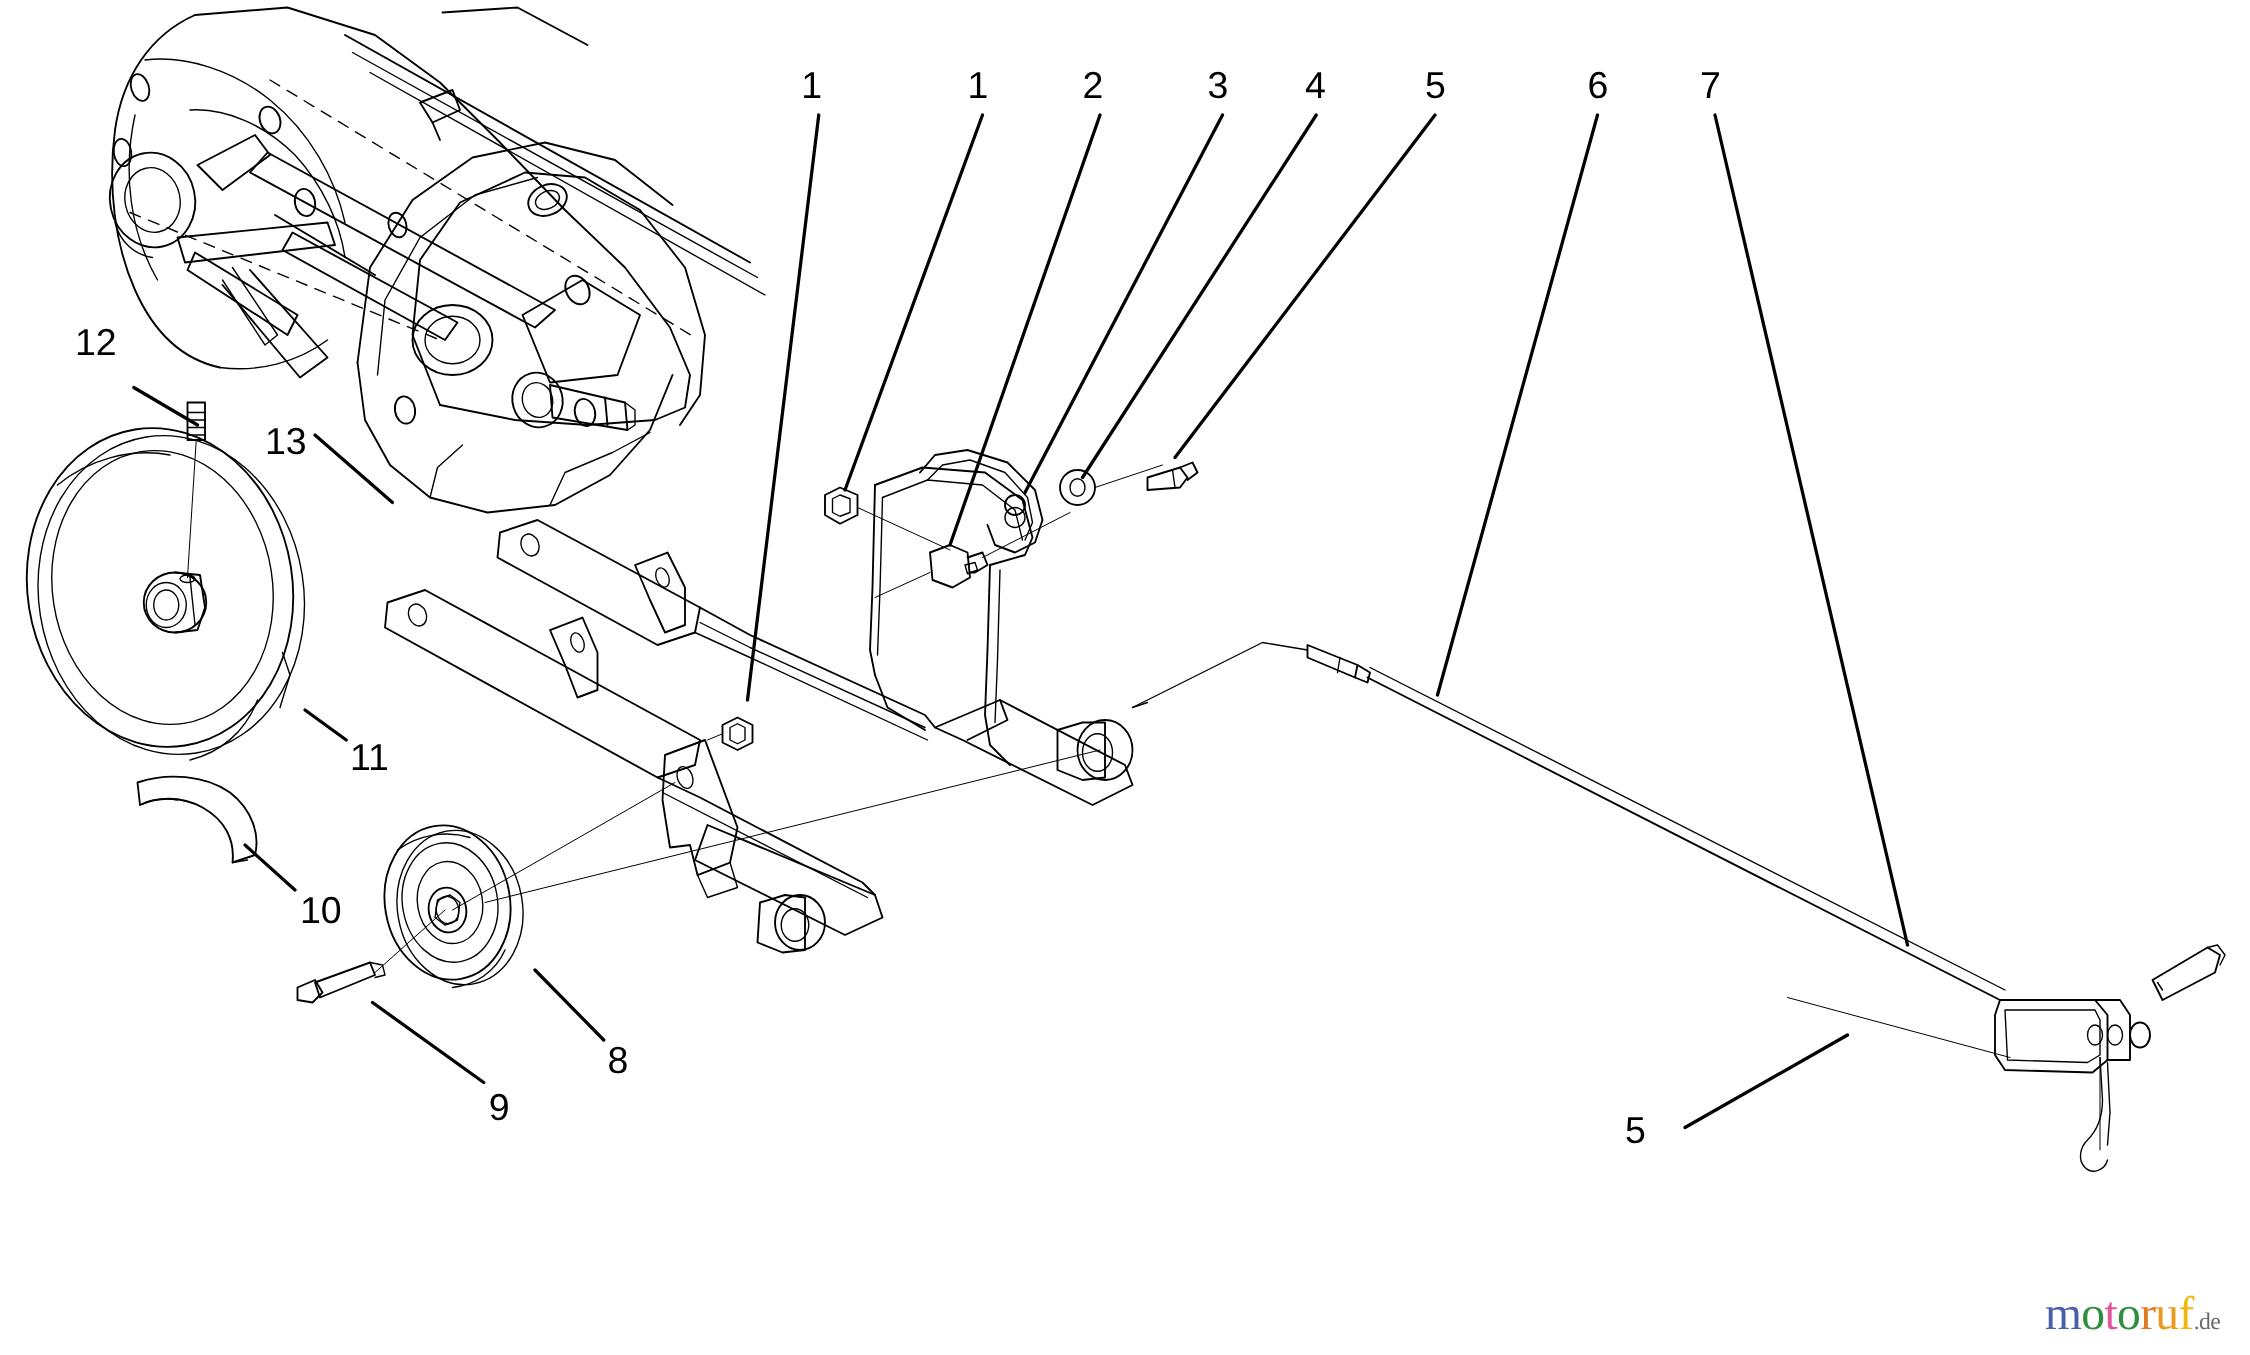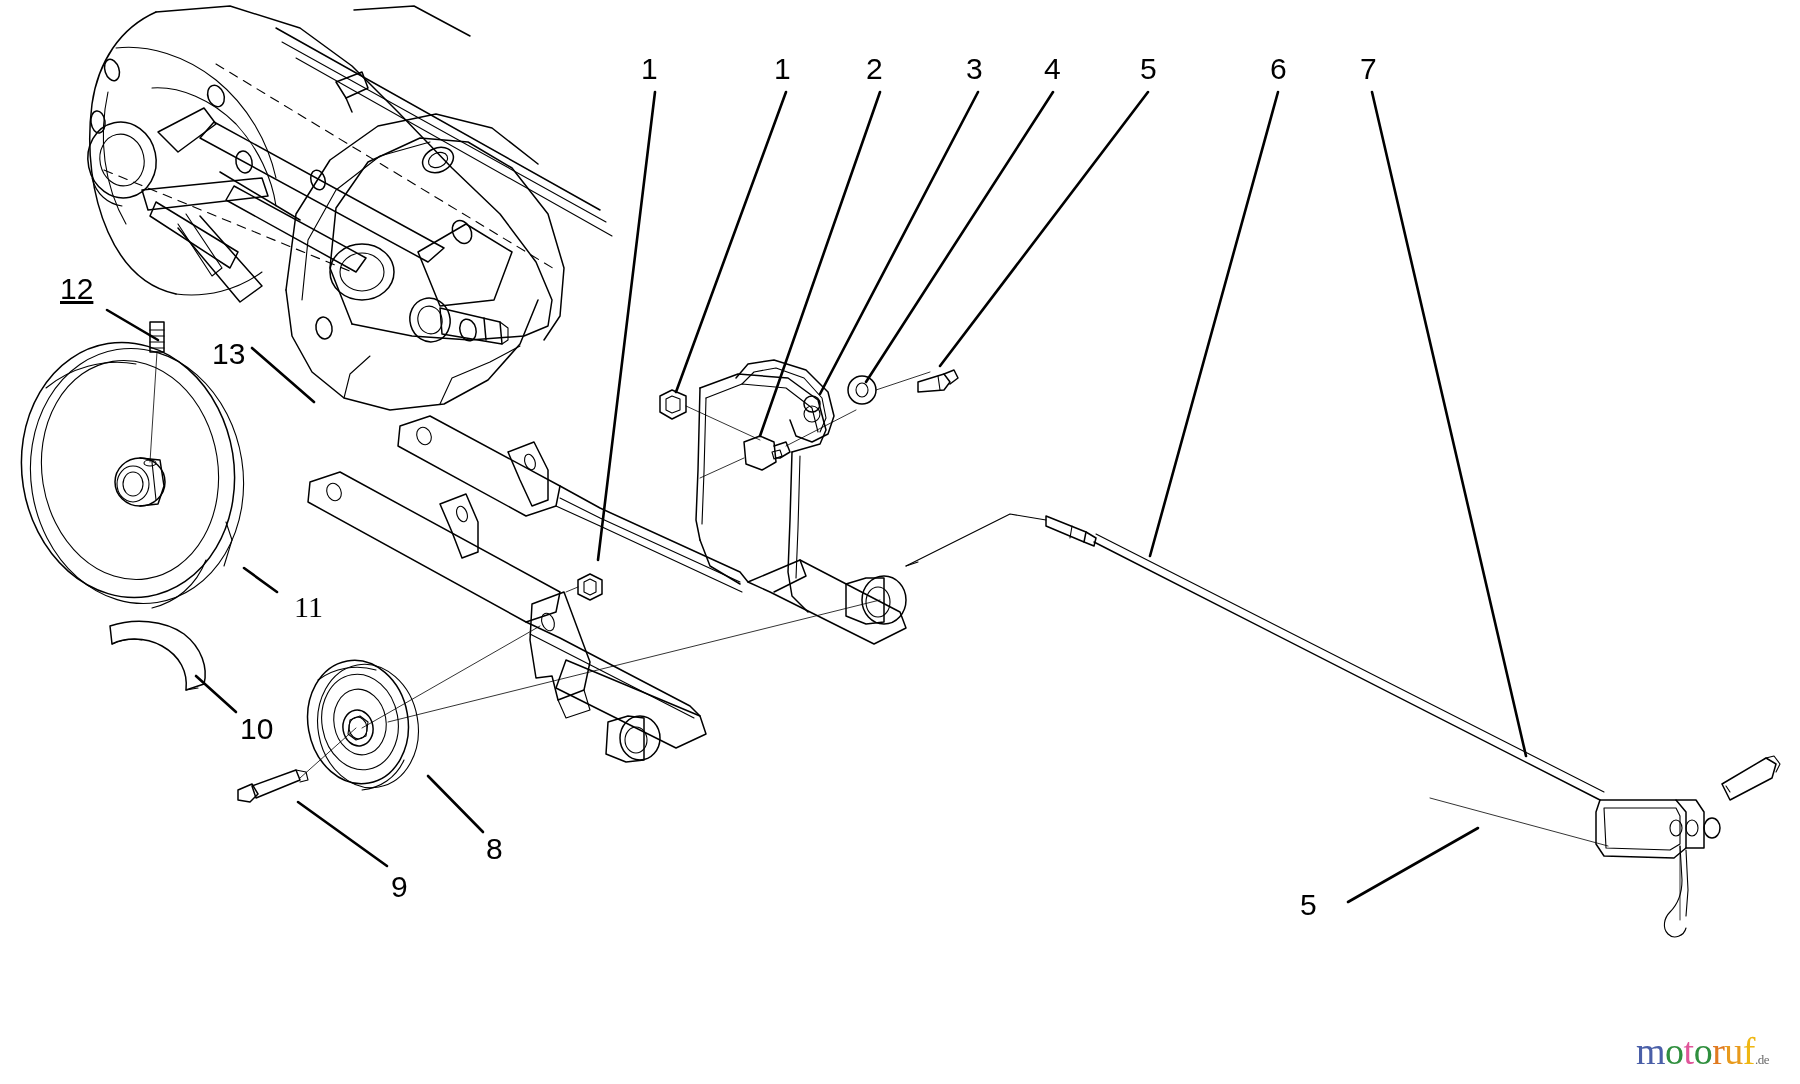--- a/index.html
+++ b/index.html
@@ -41,21 +41,21 @@
     top: 1032px;
     font-family: "Liberation Serif", serif;
     font-size: 38px;
     line-height: 1;
     white-space: nowrap;
     user-select: none;
     letter-spacing: -0.5px;
   }
   #watermark .wm-ch { display: inline; }
   #watermark .wm-de {
-    font-size: 13px;
+    font-size: 19px;
     color: #6b6b6b;
     vertical-align: baseline;
   }
 </style>
 </head>
 <body>
 
 <div id="page">
 
   <svg id="diagram-svg" viewBox="0 0 1800 1084" xmlns="http://www.w3.org/2000/svg">
@@ -325,23 +325,23 @@
 
   <div class="callout-label" style="left:641px;  top:54px;">1</div>
   <div class="callout-label" style="left:774px;  top:54px;">1</div>
   <div class="callout-label" style="left:866px;  top:54px;">2</div>
   <div class="callout-label" style="left:966px;  top:54px;">3</div>
   <div class="callout-label" style="left:1044px; top:54px;">4</div>
   <div class="callout-label" style="left:1140px; top:54px;">5</div>
   <div class="callout-label" style="left:1270px; top:54px;">6</div>
   <div class="callout-label" style="left:1360px; top:54px;">7</div>
   <div class="callout-label" style="left:1300px; top:890px;">5</div>
-  <div class="callout-label" style="left:60px;   top:274px;text-decoration:underline;">12</div>
+  <div class="callout-label" style="left:60px;   top:260px;">12</div>
   <div class="callout-label" style="left:212px;  top:308px;margin-top:31px;">13</div>
-  <div class="callout-label" style="left:294px;  top:592px;font-family:Liberation Serif, serif;">11</div>
+  <div class="callout-label" style="left:280px;  top:592px;">11</div>
   <div class="callout-label" style="left:240px;  top:714px;">10</div>
   <div class="callout-label" style="left:486px;  top:834px;">8</div>
   <div class="callout-label" style="left:391px;  top:872px;">9</div>
 
   <div id="watermark">
     <span class="wm-ch" style="color: rgb(74, 95, 168);">m</span><span class="wm-ch" style="color: rgb(47, 143, 62);">o</span><span class="wm-ch" style="color: rgb(224, 86, 154);">t</span><span class="wm-ch" style="color: rgb(47, 143, 62);">o</span><span class="wm-ch" style="color: rgb(224, 122, 32);">r</span><span class="wm-ch" style="color: rgb(232, 154, 28);">u</span><span class="wm-ch" style="color: rgb(239, 183, 18);">f</span><span class="wm-de" style="color: rgb(107, 107, 107);">.de</span>
   </div>
 
 </div>
 

